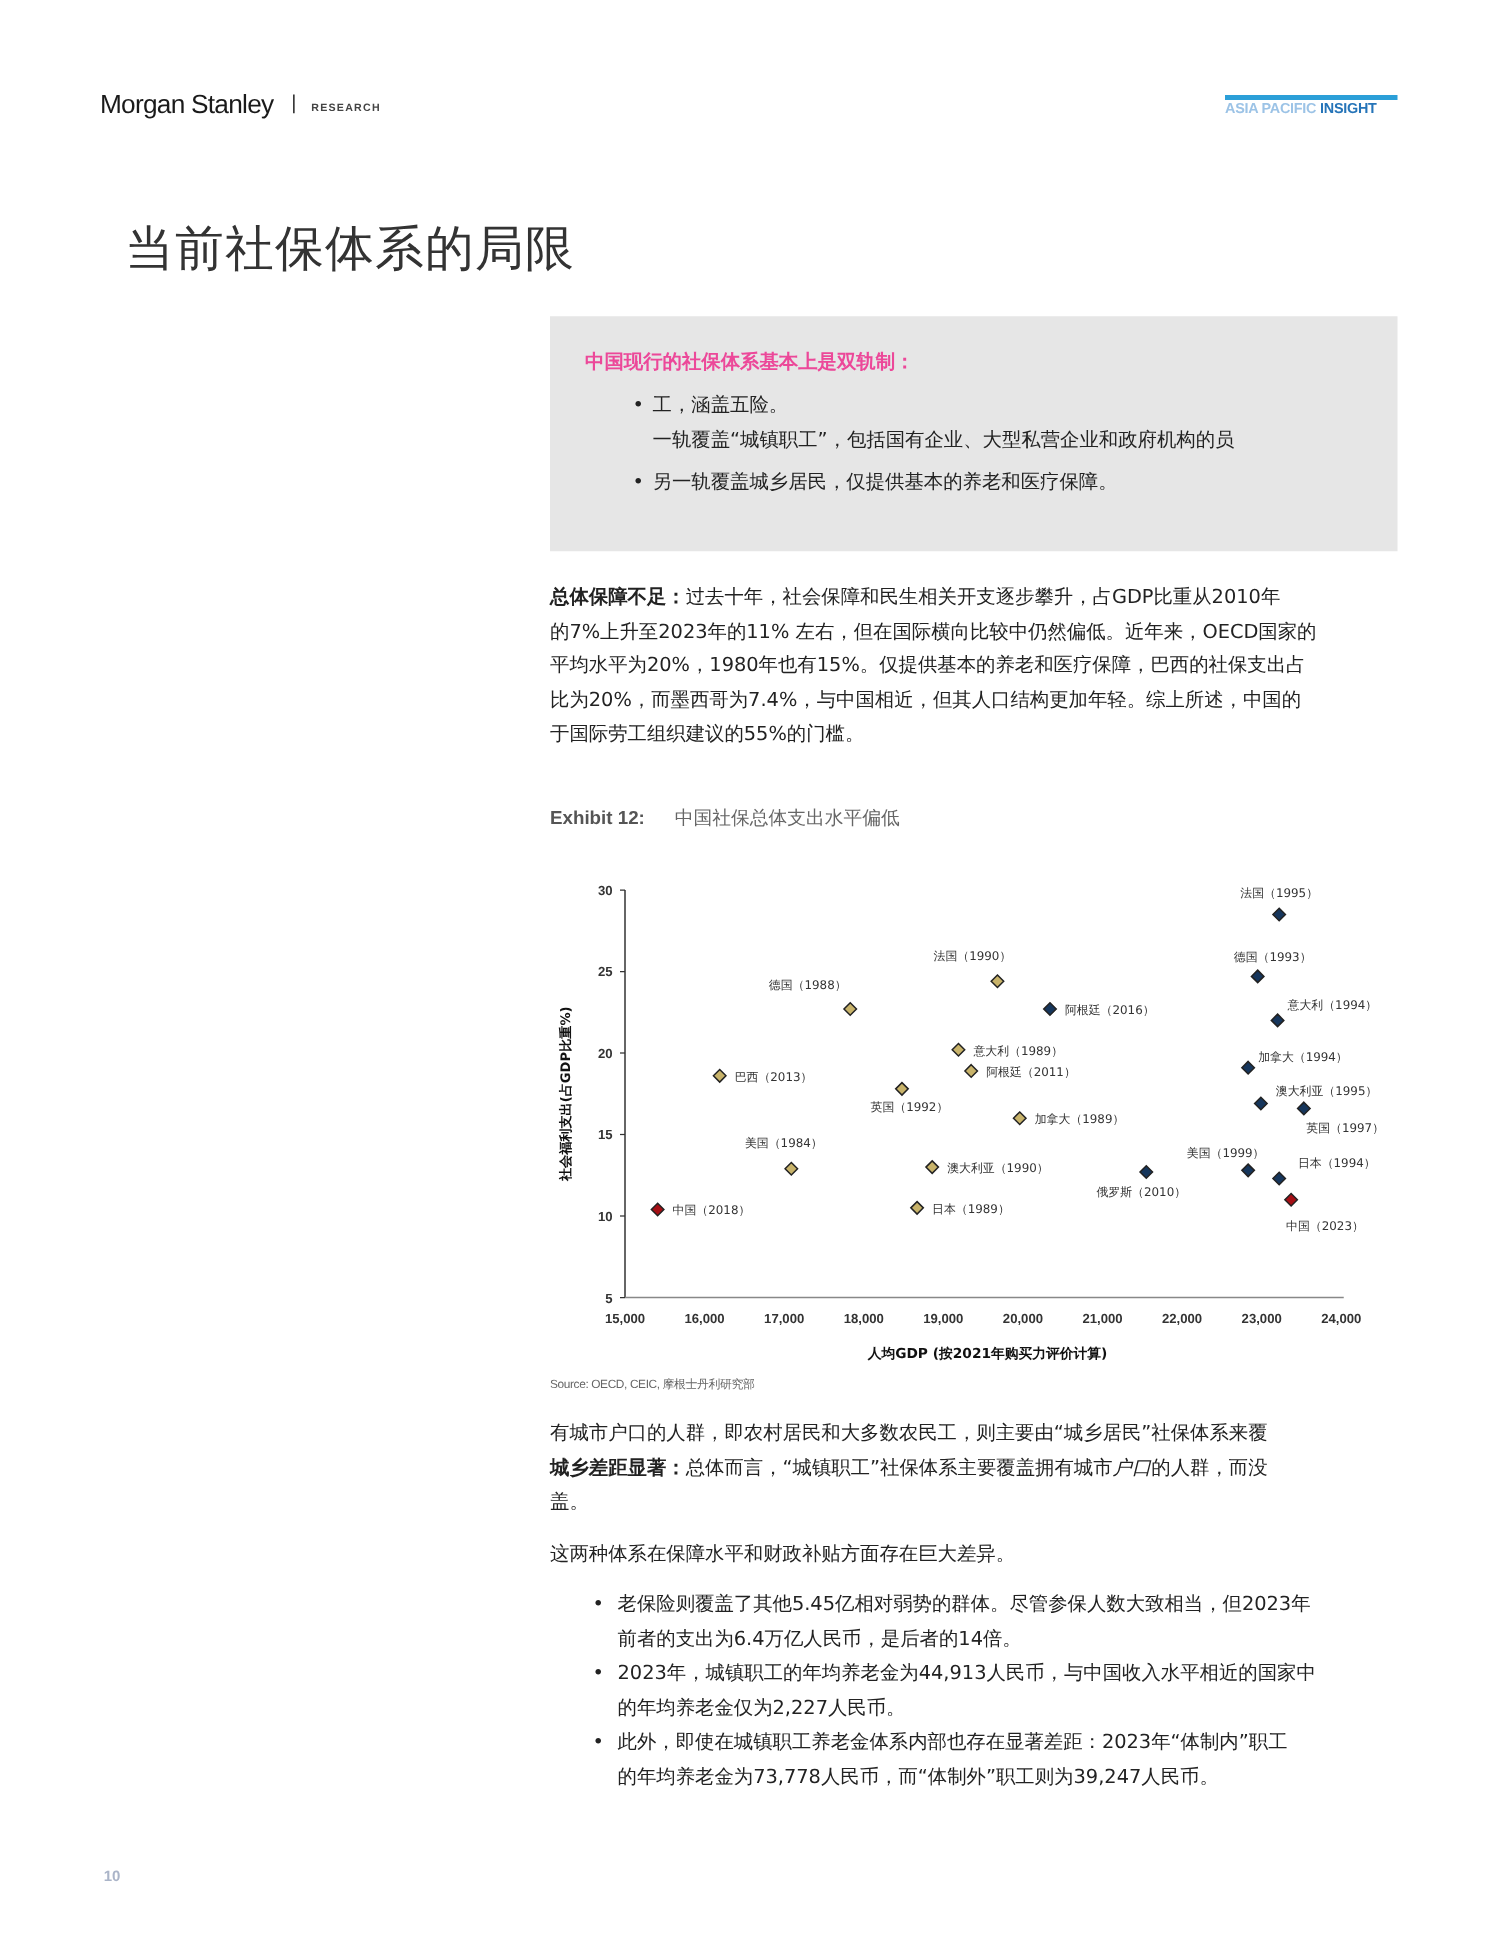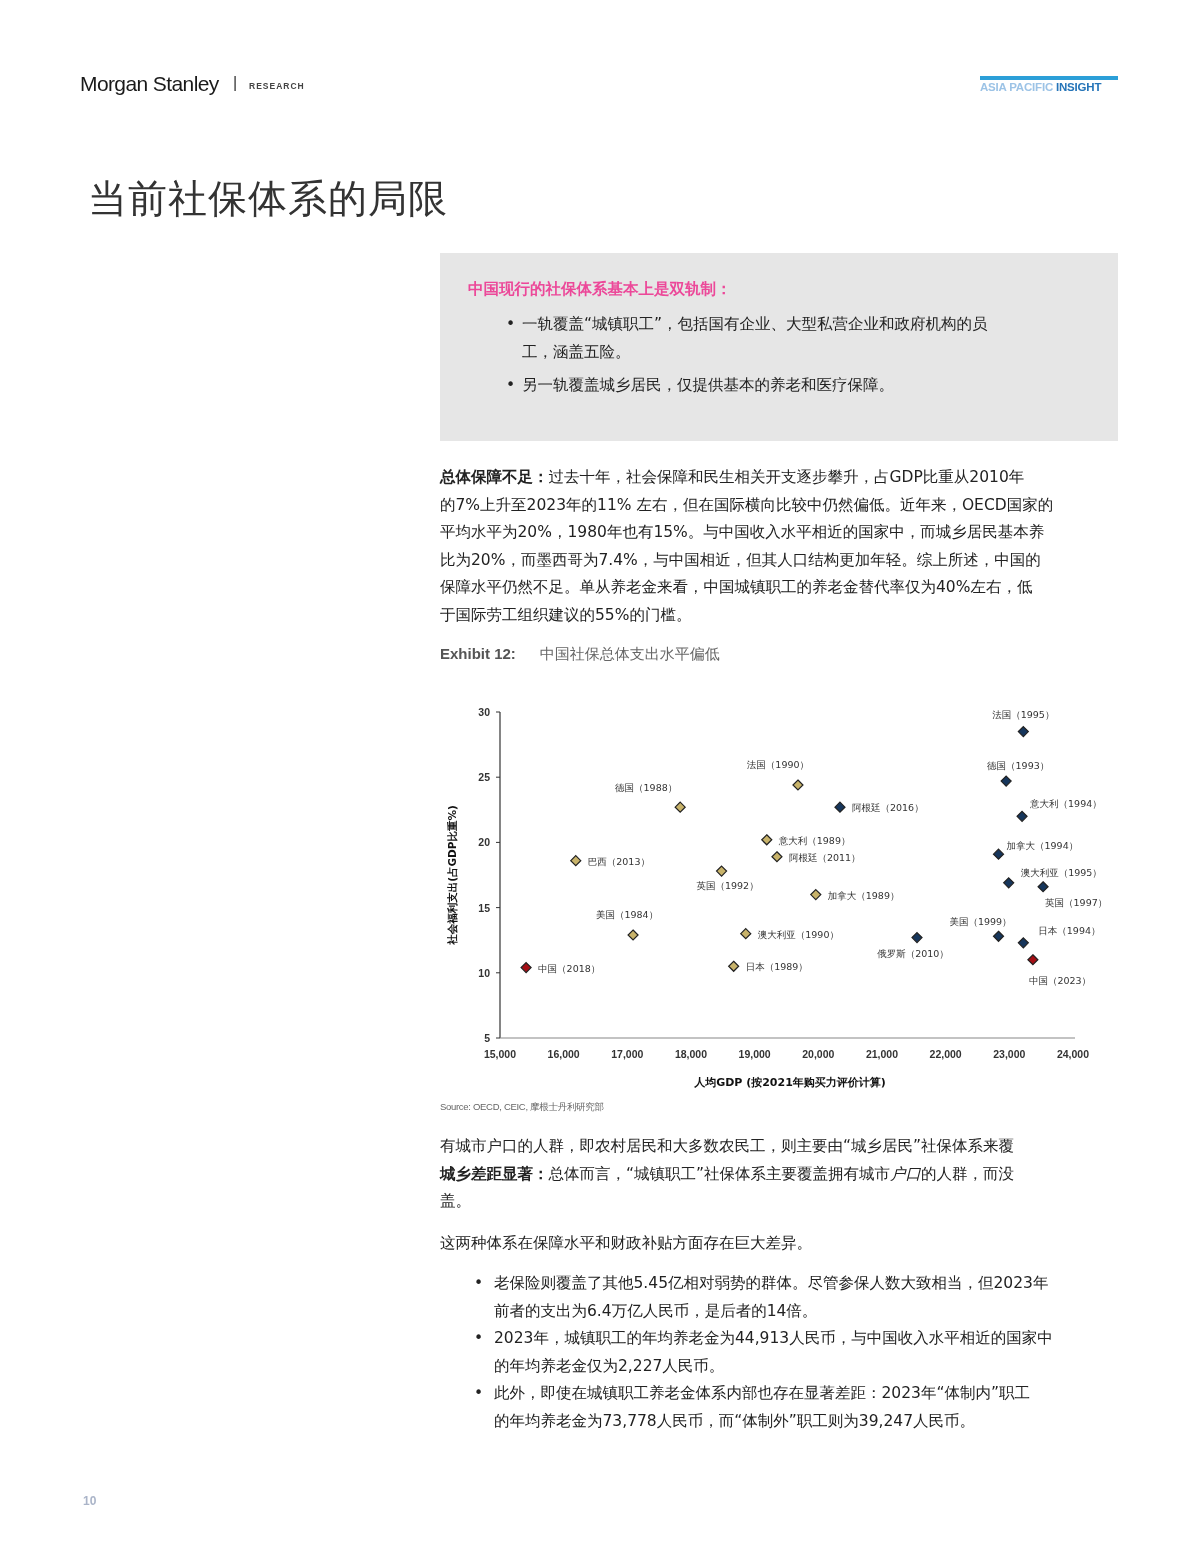--- a/index.html
+++ b/index.html
@@ -6,21 +6,21 @@
   body { width: 1200px; height: 1555px; position: relative; overflow: hidden;
          font-family: "DejaVu Sans", "Liberation Sans", sans-serif; color: #222; }
   .abs { position: absolute; }
   .logo { left: 80px; top: 72px; font-family: "Liberation Sans", sans-serif; font-size: 21px; color: #1a1a1a; letter-spacing: -0.6px; }
   .sep { left: 233px; top: 74px; font-size: 16px; color: #333; font-family: "Liberation Sans", sans-serif; }
   .research { left: 249px; top: 81px; font-size: 8.5px; letter-spacing: 1px; color: #444; font-weight: bold; font-family: "Liberation Sans", sans-serif; }
   .api-bar { left: 980px; top: 76px; width: 138px; height: 4px; background: #2b9fd8; }
   .api { left: 980px; top: 81px; font-size: 11.5px; font-weight: bold; font-family: "Liberation Sans", sans-serif; letter-spacing: -0.2px; }
   .api .a { color: #9cc3e6; }
   .api .b { color: #2574b8; }
-  .title { left: 88px; top: 172px; font-size: 39px; color: #333; font-weight: normal; letter-spacing: 1px; }
+  .title { left: 100px; top: 172px; font-size: 39px; color: #333; font-weight: normal; letter-spacing: 1px; }
   .box { left: 440px; top: 253px; width: 678px; height: 188px; background: #e6e6e6; }
   .box-title { left: 468px; top: 279px; font-size: 15.5px; font-weight: bold; color: #ec4899; }
   .bullet { font-size: 15.5px; color: #222; line-height: 28px; }
   .dot { position: absolute; left: -16px; top: 0; }
   .para { left: 440px; width: 680px; font-size: 15.5px; line-height: 27.5px; color: #222; }
   .para b { font-weight: bold; margin-top: 20px; }
   .exhibit { left: 440px; top: 645px; font-size: 15px; color: #444; }
   .exhibit b { font-weight: bold; color: #555; font-family: "Liberation Sans", sans-serif; }
   .exhibit span.t { color: #666; margin-left: 24px; }
   .source { left: 440px; top: 1101px; font-size: 9.5px; color: #666; font-family: "Liberation Sans", sans-serif; letter-spacing: -0.3px; }
@@ -41,34 +41,33 @@
   <span class="a">ASIA PACIFIC</span>
   <span class="b">INSIGHT</span>
 </div>
 
 <div class="abs title">当前社保体系的局限</div>
 
 <div class="abs box"></div>
 <div class="abs box-title">中国现行的社保体系基本上是双轨制：</div>
 <div class="abs bullet" style="left:522px; top:310px;">
   <span class="dot">•</span>
+  <div>工，涵盖五险。</div>
   <div>一轨覆盖“城镇职工”，包括国有企业、大型私营企业和政府机构的员</div>
-  <div>工，涵盖五险。</div>
 </div>
 <div class="abs bullet" style="left:522px; top:371px;">
   <span class="dot">•</span>
   <div>另一轨覆盖城乡居民，仅提供基本的养老和医疗保障。</div>
 </div>
 
 <div class="abs para" style="top:464px;">
   <div><b>总体保障不足：</b><span>过去十年，社会保障和民生相关开支逐步攀升，占GDP比重从2010年</span></div>
   <div>的7%上升至2023年的11% 左右，但在国际横向比较中仍然偏低。近年来，OECD国家的</div>
-  <div>平均水平为20%，1980年也有15%。与中国收入水平相近的国家中，而城乡居民基本养</div>
+  <div>平均水平为20%，1980年也有15%。仅提供基本的养老和医疗保障，巴西的社保支出占</div>
   <div>比为20%，而墨西哥为7.4%，与中国相近，但其人口结构更加年轻。综上所述，中国的</div>
-  <div>保障水平仍然不足。单从养老金来看，中国城镇职工的养老金替代率仅为40%左右，低</div>
   <div>于国际劳工组织建议的55%的门槛。</div>
 </div>
 
 <div class="abs exhibit">
   <b>Exhibit 12:</b><span class="t">中国社保总体支出水平偏低</span>
 </div>
 
 <svg class="abs chart" viewBox="440 695 680 400" width="680" height="400" xmlns="http://www.w3.org/2000/svg">
   <g id="axes" font-family="Liberation Sans, sans-serif" font-size="10" font-weight="bold" fill="#333">
     <line x1="500" y1="712" x2="500" y2="1038" stroke="#333" stroke-width="1.2"></line>

